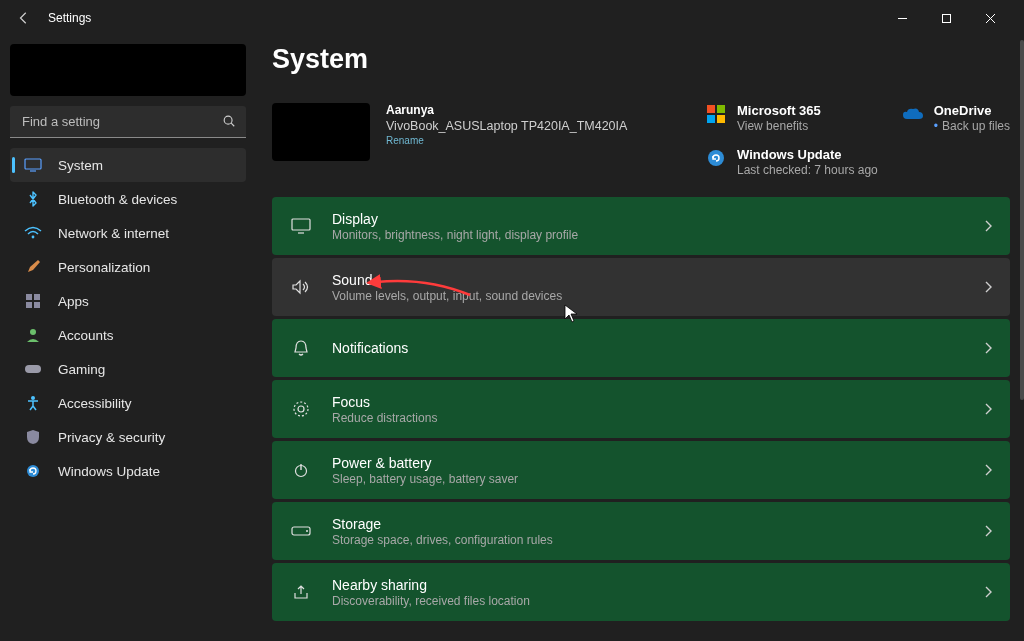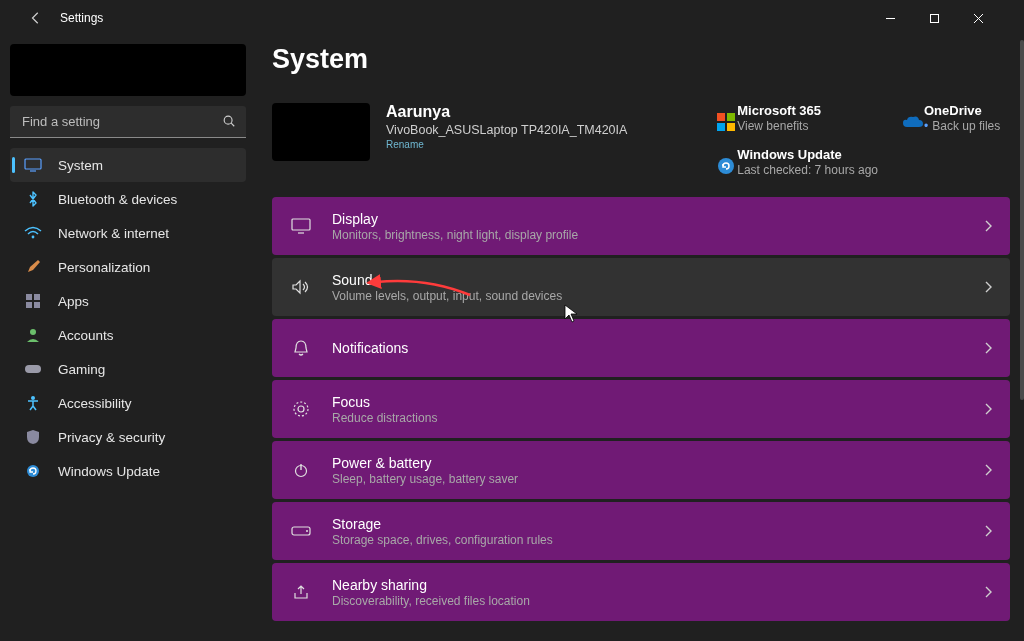--- a/index.html
+++ b/index.html
@@ -9,21 +9,21 @@
     color: #ffffff;
     font-family: "Segoe UI", Arial, sans-serif;
     font-size: 13px;
     position: relative;
   }
   
   .titlebar {
     height: 36px;
     display: flex;
     align-items: center;
-    padding: 0 24px;
+    padding: 0 12px;
   }
   .titlebar .back {
     width: 24px; height: 24px;
     display: flex; align-items: center; justify-content: center;
     color: #cccccc;
   }
   .titlebar .title {
     margin-left: 12px;
     font-size: 12px;
     color: #ffffff;
@@ -119,21 +119,21 @@
     align-items: flex-start;
     margin-bottom: 20px;
   }
   .pc-avatar {
     width: 98px; height: 58px;
     background: #000;
     border-radius: 4px;
     margin-right: 16px;
   }
   .pc-info .username {
-    font-size: 16px;
+    font-size: 12px;
     font-weight: 600;
   }
   .pc-info .devicename {
     font-size: 12.5px;
     color: #cfcfcf;
     margin-top: 2px;
   }
   .pc-info .rename {
     font-size: 10px;
     color: #6fb7d1;
@@ -142,38 +142,39 @@
   }
   .cards-right {
     margin-left: auto;
     display: grid;
     grid-template-columns: auto auto;
     column-gap: 24px;
     row-gap: 14px;
   }
   .card {
     display: flex;
-    align-items: flex-end;
+    align-items: flex-start;
+    gap: 10px;
     min-width: 108px;
   }
   .card-icon {
     width: 22px; height: 22px;
     display: flex; align-items: center; justify-content: center;
   }
   .card-body .ctitle { font-size: 13px; font-weight: 600; }
   .card-body .csub { font-size: 12px; color: #a8a8a8; margin-top: 1px; }
   .card-body .csub.dot::before {
     content: "•";
     color: #5aa0ff;
     margin-right: 4px;
   }
   
   .setlist { display: flex; flex-direction: column; gap: 3px; }
   .setitem {
-    background: #701a75;
+    background: #14532d;
     border-radius: 4px;
     height: 58px;
     display: flex;
     align-items: center;
     padding: 0 18px;
     cursor: pointer;
     position: relative;
   }
   .setitem.highlight { background: #323232; }
   .set-icon {

